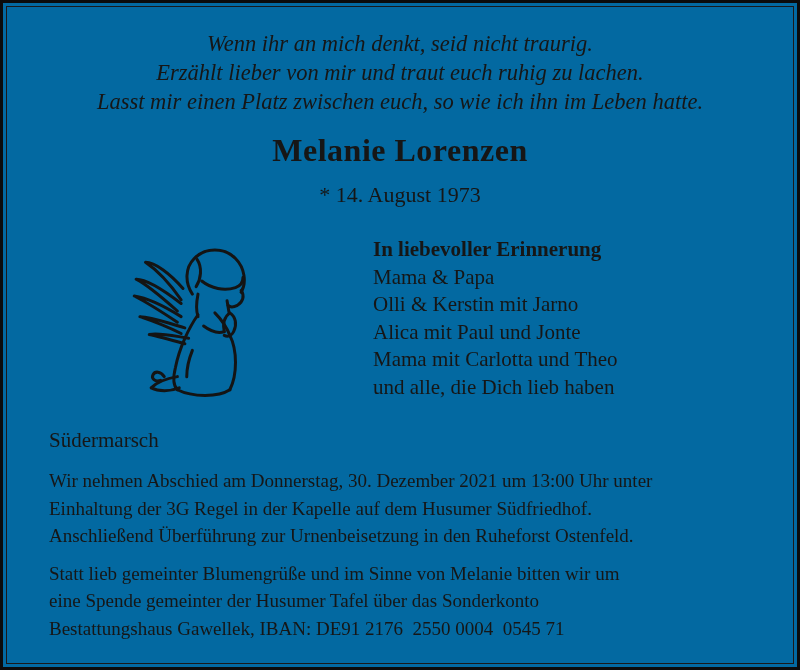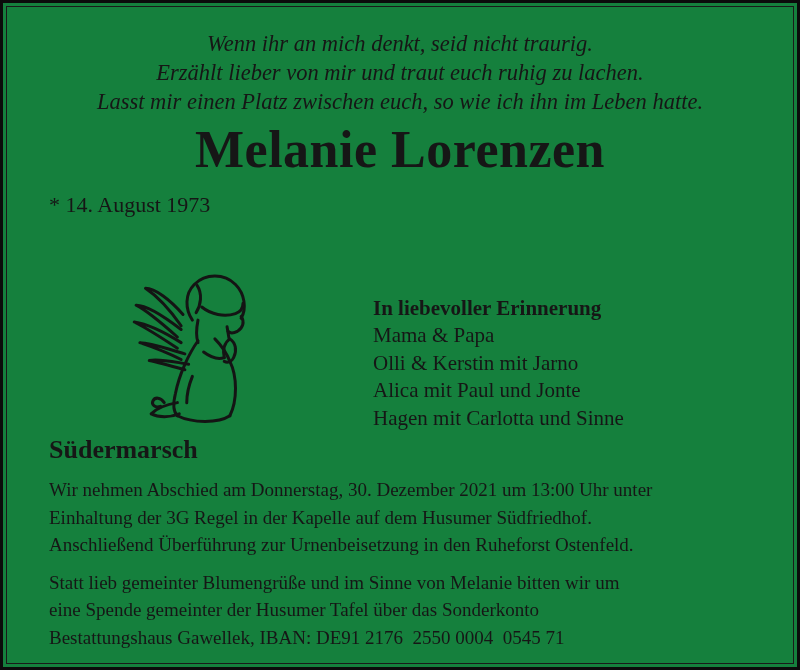--- a/index.html
+++ b/index.html
@@ -5,21 +5,21 @@
   html, body {
     margin: 0;
     padding: 0;
     background: #ffffff;
   }
   .page {
     position: relative;
     width: 800px;
     height: 670px;
     box-sizing: border-box;
-    background: #15803d;
+    background: #0369a1;
     border: 3px solid #0b0b0b;
     padding: 3px;
     font-family: "Liberation Serif", "DejaVu Serif", serif;
     color: #161616;
   }
   .inner {
     box-sizing: border-box;
     width: 100%;
     height: 100%;
     border: 1.5px solid #1a1a1a;
@@ -32,60 +32,59 @@
     text-align: center;
     font-style: italic;
     font-size: 22.5px;
     line-height: 29px;
   }
 
   .deceased-name {
     margin-top: 10px;
     text-align: center;
     font-weight: bold;
-    font-size: 52px;
+    font-size: 32px;
     line-height: 48px;
     letter-spacing: 0.5px;
   }
 
   .dates {
-    margin-top: 16px;
+    margin-top: 6px;
     display: flex;
-    justify-content: flex-start;
+    justify-content: center;
     gap: 70px;
     font-size: 22px;
     line-height: 29px;
   }
 
   .memorial {
-    margin-top: 38px;
+    margin-top: 22px;
     display: flex;
-    align-items: flex-end;
+    align-items: center;
   }
   .angel-wrap {
     margin-left: 74px;
     width: 150px;
     height: 175px;
     flex: 0 0 auto;
   }
   .angel-wrap svg { width: 100%; height: 100%; }
   .mourners {
     margin-left: 100px;
     font-size: 21px;
     line-height: 27.5px;
   }
   .memorial-header {
     font-weight: bold;
   }
 
   .location {
-    margin-top: 4px;
-    font-size: 26px;
+    margin-top: 21px;
+    font-size: 21px;
     line-height: 27px;
-    font-weight: bold;
   }
 
   .paragraph {
     font-size: 19px;
     line-height: 27.5px;
   }
   .funeral-paragraph { margin-top: 13px; }
   .donation-paragraph { margin-top: 10px; }
 </style>
 </head>
@@ -137,21 +136,22 @@
             <path d="M58,152 C46,154 36,158 30,164 C38,168 50,168 60,164"></path>
             <path d="M44,152 C40,146 34,146 32,150 C30,154 34,158 40,156"></path>
           </g>
         </svg>
       </div>
       <div class="mourners">
         <div class="line memorial-header">In liebevoller Erinnerung</div>
         <div class="line">Mama &amp; Papa</div>
         <div class="line">Olli &amp; Kerstin mit Jarno</div>
         <div class="line">Alica mit Paul und Jonte</div>
-        <div class="line">Hagen mit Carlotta und Sinne</div>
+        <div class="line">Mama mit Carlotta und Theo</div>
+        <div class="line">und alle, die Dich lieb haben</div>
       </div>
     </div>
 
     <div class="location line">Südermarsch</div>
 
     <div class="paragraph funeral-paragraph">
       <div class="line">Wir nehmen Abschied am Donnerstag, 30. Dezember 2021 um 13:00 Uhr unter</div>
       <div class="line">Einhaltung der 3G Regel in der Kapelle auf dem Husumer Südfriedhof.</div>
       <div class="line">Anschließend Überführung zur Urnenbeisetzung in den Ruheforst Ostenfeld.</div>
     </div>

